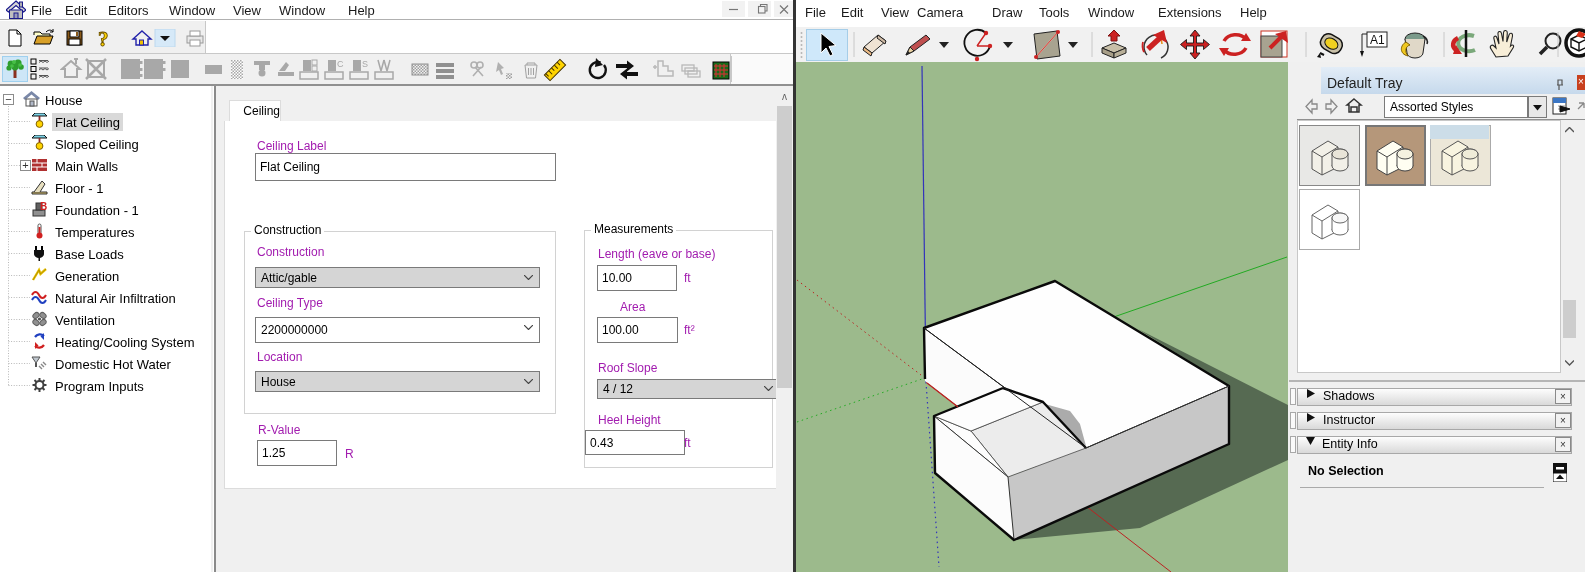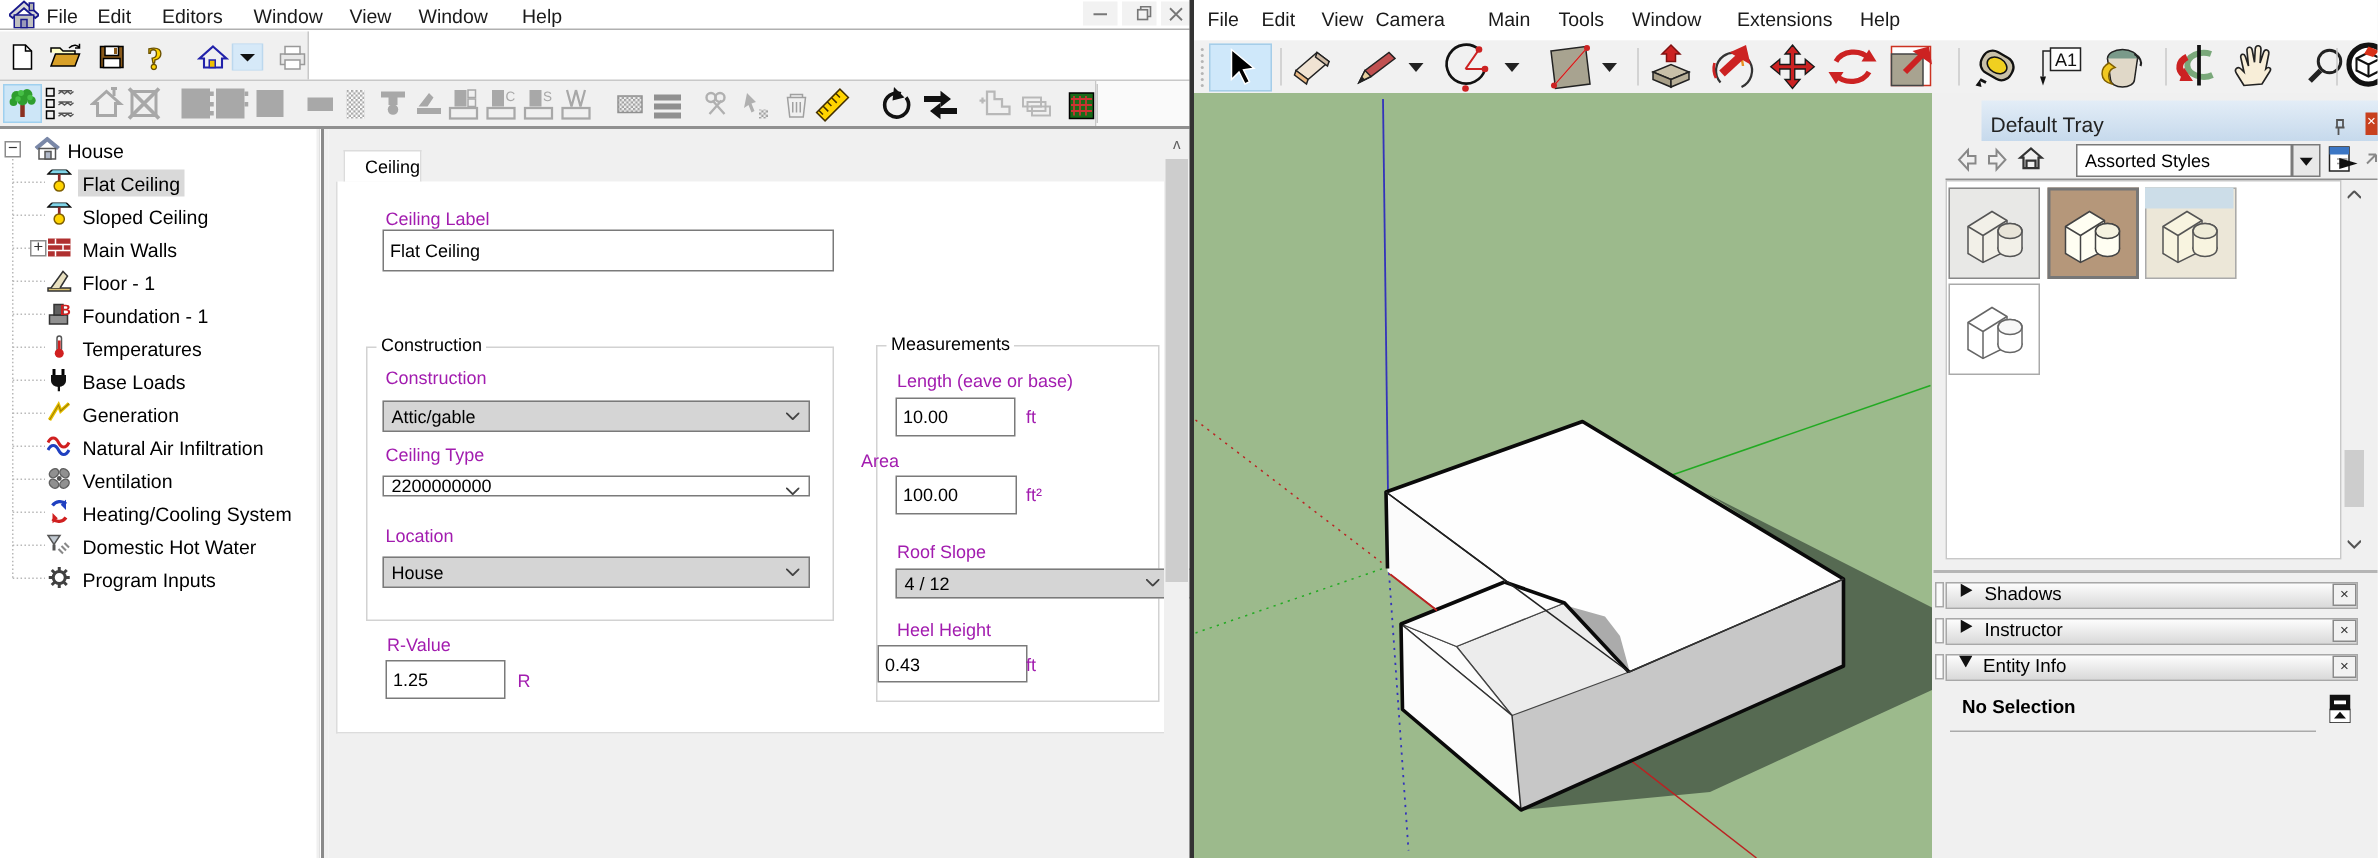--- a/index.html
+++ b/index.html
@@ -356,39 +356,39 @@
     <div class="inp" style="left:255px;top:153px;width:301px;height:28px">Flat Ceiling</div>
 
     <div class="grp" style="left:244px;top:231px;width:312px;height:183px"></div>
     <div class="gleg" style="left:251px;top:223px">Construction</div>
     <div class="lbl" style="left:257px;top:245px">Construction</div>
     <div class="cmb" style="left:255px;top:267px;width:285px;height:21px">Attic/gable</div>
     <svg class="chev" style="left:524px;top:275px" viewBox="0 0 9 5">
         <polyline points="0,0 4.5,4.5 9,0" fill="none" stroke="#444" stroke-width="1.2"></polyline>
       </svg>
     <div class="lbl" style="left:257px;top:296px">Ceiling Type</div>
-    <div class="cmb" style="left:255px;top:317px;width:285px;height:14px;background:#fff">2200000000</div>
+    <div class="cmb" style="left:255px;top:317px;width:285px;height:26px;background:#fff">2200000000</div>
     <svg class="chev" style="left:524px;top:325px" viewBox="0 0 9 5">
         <polyline points="0,0 4.5,4.5 9,0" fill="none" stroke="#444" stroke-width="1.2"></polyline>
       </svg>
     <div class="lbl" style="left:257px;top:350px">Location</div>
     <div class="cmb" style="left:255px;top:371px;width:285px;height:21px">House</div>
     <svg class="chev" style="left:524px;top:379px" viewBox="0 0 9 5">
         <polyline points="0,0 4.5,4.5 9,0" fill="none" stroke="#444" stroke-width="1.2"></polyline>
       </svg>
     <div class="lbl" style="left:258px;top:423px">R-Value</div>
     <div class="inp" style="left:257px;top:440px;width:80px;height:26px">1.25</div>
     <div class="lbl" style="left:345px;top:447px">R</div>
 
     <div class="grp" style="left:584px;top:230px;width:189px;height:238px"></div>
     <div class="gleg" style="left:591px;top:222px">Measurements</div>
     <div class="lbl" style="left:598px;top:247px">Length (eave or base)</div>
     <div class="inp" style="left:597px;top:265px;width:80px;height:26px">10.00</div>
     <div class="lbl" style="left:684px;top:271px">ft</div>
-    <div class="lbl" style="left:574px;top:300px">Area</div>
+    <div class="lbl" style="left:620px;top:300px">Area</div>
     <div class="inp" style="left:597px;top:317px;width:81px;height:26px">100.00</div>
     <div class="lbl" style="left:684px;top:323px">ft²</div>
     <div class="lbl" style="left:598px;top:361px">Roof Slope</div>
     <div class="cmb" style="left:597px;top:379px;width:204px;height:20px">4 / 12</div>
     <svg class="chev" style="left:764px;top:386px" viewBox="0 0 9 5">
         <polyline points="0,0 4.5,4.5 9,0" fill="none" stroke="#444" stroke-width="1.2"></polyline>
       </svg>
     <div class="lbl" style="left:598px;top:413px">Heel Height</div>
     <div class="inp" style="left:585px;top:430px;width:100px;height:25px">0.43</div>
     <div class="lbl" style="left:684px;top:436px">ft</div>
@@ -401,21 +401,21 @@
 
 <div class="abs" style="left:793px;top:0;width:3px;height:572px;background:#333"></div>
 
 <div class="abs" style="left:796px;top:0;width:789px;height:572px;background:#f0f0f0">
 
   <div class="abs" style="left:0;top:0;width:789px;height:27px;background:#fff"></div>
   <div class="menu-l" style="left:9px;top:5px">File</div>
   <div class="menu-l" style="left:45px;top:5px">Edit</div>
   <div class="menu-l" style="left:85px;top:5px">View</div>
   <div class="menu-l" style="left:121px;top:5px">Camera</div>
-  <div class="menu-l" style="left:196px;top:5px">Main</div>
+  <div class="menu-l" style="left:196px;top:5px">Draw</div>
   <div class="menu-l" style="left:243px;top:5px">Tools</div>
   <div class="menu-l" style="left:292px;top:5px">Window</div>
   <div class="menu-l" style="left:362px;top:5px">Extensions</div>
   <div class="menu-l" style="left:444px;top:5px">Help</div>
 
   <div class="abs" style="left:0;top:27px;width:789px;height:35px;background:#f1f1f1"></div>
   <div id="sktb">
     <div class="abs" style="left:10px;top:29px;width:42px;height:32px;background:#cfe8fa;border:1px solid #a5cdE8"></div>
     <svg class="abs" style="left:0px;top:27px" width="789" height="35" viewBox="0 0 789 35">
       <g transform="translate(4,4)" fill="#b5b5b5">

